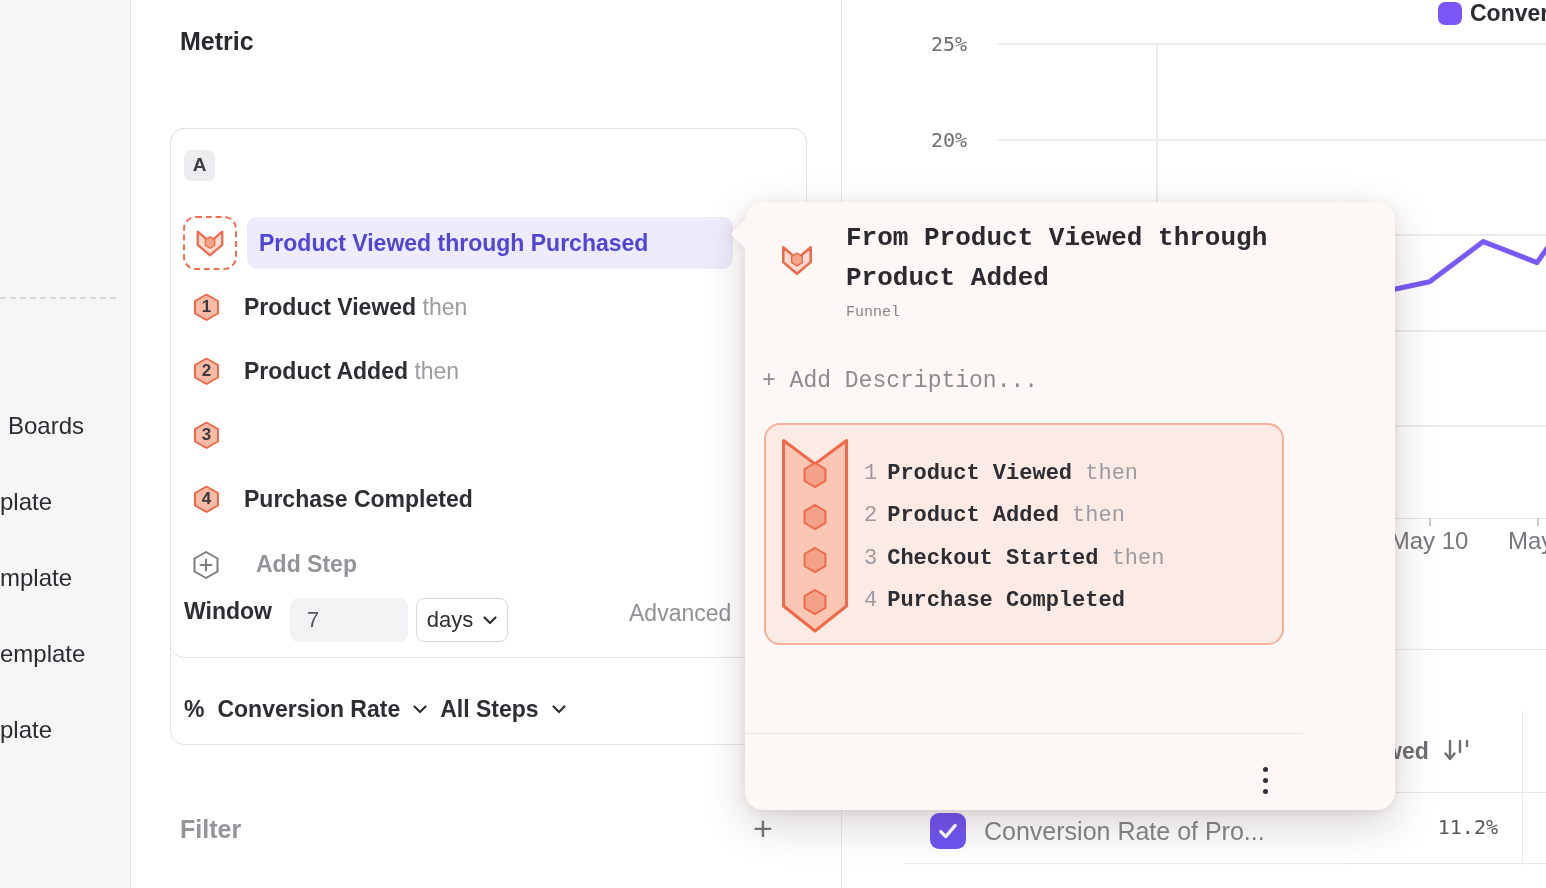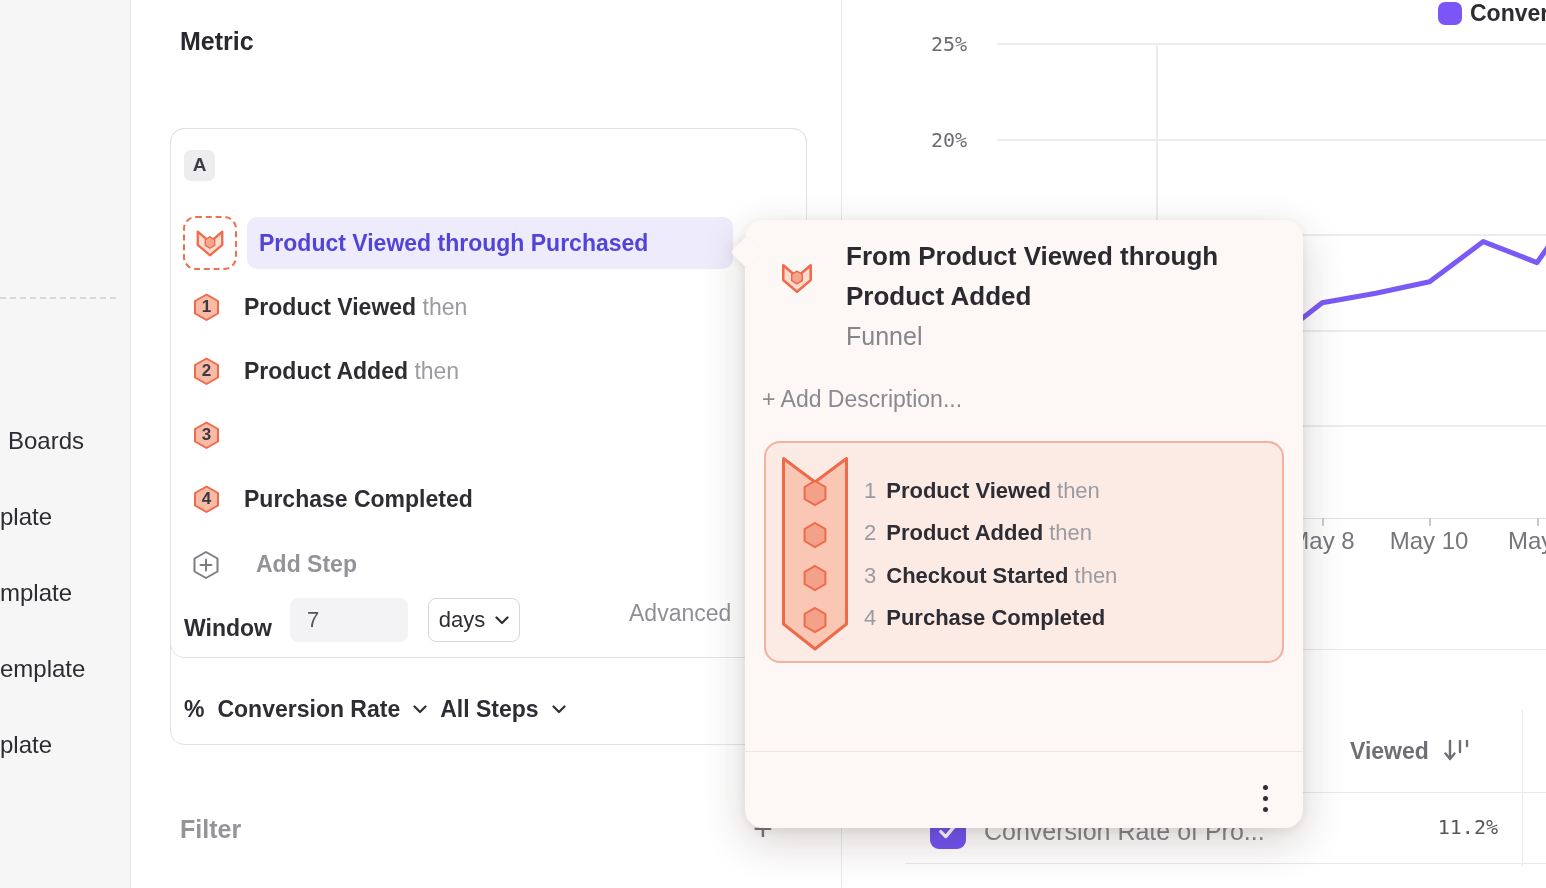--- a/index.html
+++ b/index.html
@@ -3,21 +3,21 @@
 <meta charset="utf-8">
 <style>
   html,body{margin:0;padding:0;background:#fff;}
   body{font-family:"Liberation Sans",sans-serif;color:#2b2b31;}
   #screen{position:relative;width:1546px;height:888px;overflow:hidden;background:#ffffff;}
   .abs{position:absolute;}
 
   
   #sidebar{left:0;top:0;width:130px;height:888px;background:#f6f6f7;border-right:1px solid #e3e3e6;z-index:5;overflow:hidden;}
   .side-divider{left:0;top:297px;width:116px;border-top:2px dashed #d8d8db;}
-  .side-item{font-size:24px;font-weight:500;color:#2c2c32;white-space:nowrap;margin-top:15px;}
+  .side-item{font-size:24px;font-weight:500;color:#2c2c32;white-space:nowrap;}
   .si-0{left:8px;top:412px;}
   .si-1{left:0px;top:488px;}
   .si-2{left:0px;top:564px;}
   .si-3{left:0px;top:640px;}
   .si-4{left:0px;top:716px;}
 
   
   #metric-heading{left:180px;top:27px;font-size:25px;font-weight:700;color:#28282e;}
   #filter-heading{left:180px;top:815px;font-size:25px;font-weight:700;color:#94949a;text-align:center;}
   #add-filter{left:753px;top:809px;font-size:34px;font-weight:400;color:#76767c;cursor:pointer;}
@@ -33,24 +33,24 @@
   .sel-pill{left:64px;top:2px;width:486px;height:52px;background:#edebfc;border-radius:10px;display:flex;align-items:center;cursor:pointer;}
   .sel-pill span{margin-left:12px;font-size:23px;font-weight:600;color:#5145d8;white-space:nowrap;}
   .step-row{left:22px;height:52px;display:flex;align-items:center;cursor:pointer;}
   .sr-0{top:152px;} .sr-1{top:216px;} .sr-2{top:280px;} .sr-3{top:344px;}
   .hex-badge{position:relative;width:27px;height:28px;flex:0 0 27px;}
   .hex-badge .n{position:absolute;left:0;top:0;width:27px;height:28px;display:flex;align-items:center;justify-content:center;font-size:17px;font-weight:700;color:#3a3a40;}
   .step-text{margin-left:24px;font-size:23px;font-weight:600;color:#2d2d33;white-space:nowrap;}
   .gray{color:#9b9ba1;font-weight:400;}
   .addstep-row{left:21px;top:409px;height:52px;display:flex;align-items:center;cursor:pointer;}
   .addstep-label{margin-left:36px;font-size:23px;font-weight:600;color:#93939a;}
-  .window-row{left:13px;top:469px;height:44px;display:flex;align-items:flex-end;}
+  .window-row{left:13px;top:469px;height:44px;display:flex;align-items:flex-start;}
   .window-label{font-size:23px;font-weight:600;color:#2d2d33;}
   #window-input{margin-left:18px;width:100px;height:42px;background:#f3f3f5;border:1px solid #f3f3f5;border-radius:8px;padding:0 0 0 16px;font-size:22px;color:#55555b;font-family:"Liberation Sans",sans-serif;outline:none;}
-  .days-select{margin-left:20px;width:92px;height:44px;background:#fff;border:1px solid #d8d8dc;border-radius:8px;display:flex;align-items:center;justify-content:center;gap:10px;cursor:pointer;box-sizing:border-box;}
+  .days-select{margin-left:8px;width:92px;height:44px;background:#fff;border:1px solid #d8d8dc;border-radius:8px;display:flex;align-items:center;justify-content:center;gap:10px;cursor:pointer;box-sizing:border-box;}
   .days-select span{font-size:22px;color:#2e2e34;}
   #advanced{left:458px;top:471px;font-size:23px;color:#8f8f95;cursor:pointer;white-space:nowrap;}
   .card-footer{left:13px;top:558px;height:44px;display:flex;align-items:center;gap:13px;}
   .cf-text{font-size:23px;font-weight:600;color:#2d2d33;cursor:pointer;white-space:nowrap;}
   .chev{display:inline-block;}
 
   
   #panel-divider{left:841px;top:0;width:1px;height:888px;background:#e8e8ea;}
   .legend{left:1438px;top:0px;height:26px;display:flex;align-items:center;z-index:3;}
   .legend-swatch{width:24px;height:23px;border-radius:7px;}
@@ -72,26 +72,26 @@
   .th-average{left:1350px;top:737px;display:flex;align-items:center;gap:12px;cursor:pointer;}
   .th-average span{font-size:23px;font-weight:600;color:#6e6e74;}
   #col-divider{left:1522px;top:710px;width:1px;height:156px;background:#e9e9eb;}
   #thead-border{left:905px;top:792px;width:641px;height:1px;background:#e9e9eb;}
   #trow-border{left:905px;top:863px;width:641px;height:1px;background:#e9e9eb;}
   .checkbox{left:930px;top:813px;width:36px;height:36px;background:#6f54f3;border-radius:9px;display:flex;align-items:center;justify-content:center;cursor:pointer;}
   #row-name{left:984px;top:817px;font-size:25px;color:#85858b;white-space:nowrap;cursor:pointer;}
   #row-value{left:1358px;top:815px;width:140px;text-align:right;font-family:"DejaVu Sans Mono",monospace;font-size:20px;color:#56565c;}
 
   
-  #popover{left:745px;top:220px;width:558px;height:608px;background:#fdf7f5;border-radius:18px;z-index:50;
-    box-shadow:0 14px 44px rgba(60,35,30,.20),0 2px 10px rgba(60,35,30,.08);}
+  #popover{left:745px;top:202px;width:650px;height:608px;background:#fdf7f5;border-radius:18px;z-index:50;
+    box-shadow:0 14px 44px rgba(60,35,30,.20),0 2px 10px rgba(60,35,30,.08);font-family:Liberation Mono, monospace;}
   #popover-arrow{left:-10px;top:21px;width:22px;height:22px;background:#fdf7f5;transform:rotate(45deg);border-radius:3px;box-shadow:-3px 3px 8px rgba(60,35,30,.06);}
   .pop-icon{left:33px;top:39px;}
   #pop-title{left:101px;top:16px;width:430px;font-size:26px;font-weight:700;line-height:40px;color:#2a2a30;}
-  #pop-type{left:101px;top:102px;font-size:25px;color:#85858b;}
+  #pop-type{left:101px;top:102px;font-size:15px;color:#85858b;}
   #pop-adddesc{left:17px;top:166px;font-size:23px;color:#8a8a90;cursor:pointer;}
   #pop-steps-box{left:19px;top:221px;width:516px;height:218px;background:#fcebe5;border:2px solid #f4b29e;border-radius:16px;}
   #pop-banner{left:15px;top:13px;}
   .pop-step-row{left:98px;height:42px;display:flex;align-items:center;font-size:22px;white-space:nowrap;}
   .ps-0{top:27px;} .ps-1{top:69px;} .ps-2{top:112px;} .ps-3{top:154px;}
   .pop-num{color:#9a9aa0;margin-right:10px;}
   .pop-name{font-weight:600;color:#2d2d33;}
   .creator-row{left:17px;top:455px;height:72px;display:flex;align-items:center;}
   #creator-label{font-size:23px;color:#8b8b91;width:153px;}
   .avatar{width:40px;height:40px;border-radius:50%;background:#a9a4ea;display:flex;align-items:center;justify-content:center;font-size:16px;font-weight:700;color:#fff;letter-spacing:.5px;}

